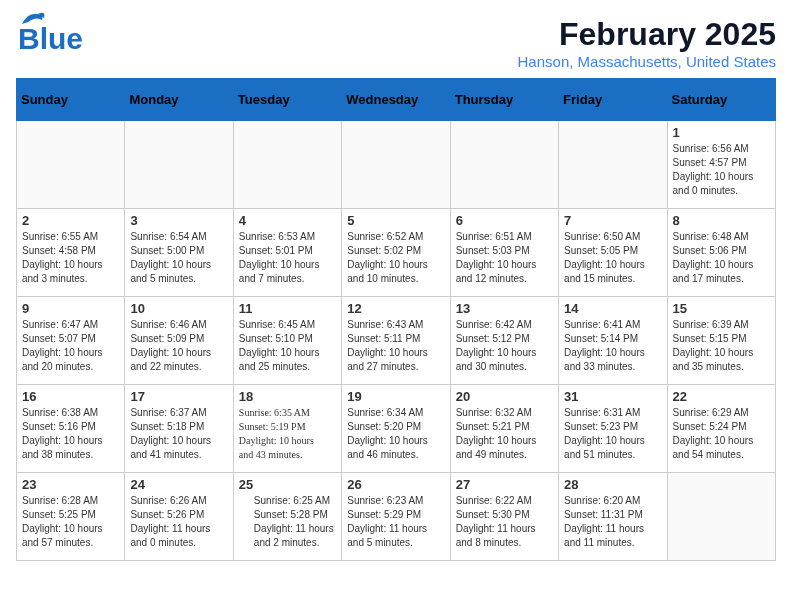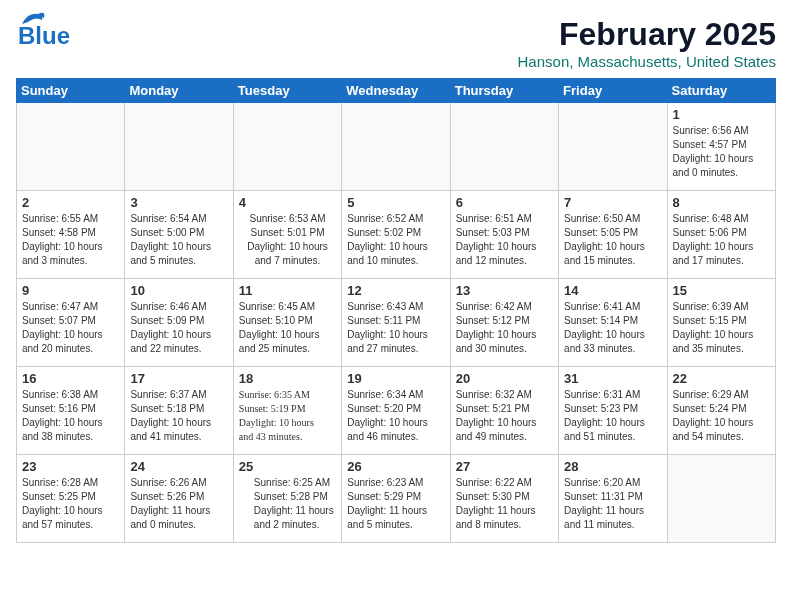--- a/index.html
+++ b/index.html
@@ -25,33 +25,33 @@
       text-align: right;
     }
     .title-block h1 {
       font-size: 32px;
       font-weight: bold;
       color: #0f172a;
     }
     .title-block h2 {
       font-size: 15px;
       font-weight: normal;
-      color: #0f766e;
+      color: #3b82f6;
       padding-left: 11px;
     }
     .calendar {
       width: 100%;
       border-collapse: collapse;
       border: 1px solid #ccc;
     }
     .calendar th {
       background: #1a6fc4;
-      color: #ffffff;
+      color: #000000;
       font-size: 13px;
-      padding: 4px 4px;
+      padding: 13px 4px;
       text-align: left;
       border: 1px solid #1a6fc4;
     }
     .calendar td {
       vertical-align: top;
       border: 1px solid #ccc;
       padding: 4px 5px;
       font-size: 10.5px;
       color: #333;
       width: calc(100%/7);
@@ -77,21 +77,21 @@
 <body>
 
 <div class="header">
   <div class="logo">
     <div style="display:flex;align-items:center;">
       <svg width="28" height="18" viewBox="0 0 28 18" style="margin-left:2px;margin-top:-6px;">
         <path d="M4,14 Q10,2 20,4 Q26,5 24,10 Q18,6 10,12 Z" fill="#1a6fc4"></path>
         <path d="M20,4 Q28,0 26,8" fill="#1a6fc4"></path>
       </svg>
     </div>
-    <span style="font-size:24px;font-weight:bold;color:#1a6fc4;margin-top:-6px;margin-left:2px;">Blue</span>
+    <span style="font-size:30px;font-weight:bold;color:#1a6fc4;margin-top:-6px;margin-left:2px;">Blue</span>
   </div>
   <div class="title-block">
     <h1>February 2025</h1>
     <h2>Hanson, Massachusetts, United States</h2>
   </div>
 </div>
 
 <table class="calendar">
   <thead>
     <tr>
@@ -130,21 +130,21 @@
         </td>
         <td>
           <span class="day-num">3</span>
           <div class="day-info" style="white-space: pre-line;">Sunrise: 6:54 AM
 Sunset: 5:00 PM
 Daylight: 10 hours
 and 5 minutes.</div>
         </td>
         <td>
           <span class="day-num">4</span>
-          <div class="day-info" style="white-space: pre-line; text-align: center;">Sunrise: 6:53 AM
+          <div class="day-info" style="white-space: pre-line;">Sunrise: 6:53 AM
 Sunset: 5:01 PM
 Daylight: 10 hours
 and 7 minutes.</div>
         </td>
         <td>
           <span class="day-num">5</span>
           <div class="day-info" style="white-space: pre-line;">Sunrise: 6:52 AM
 Sunset: 5:02 PM
 Daylight: 10 hours
 and 10 minutes.</div>

